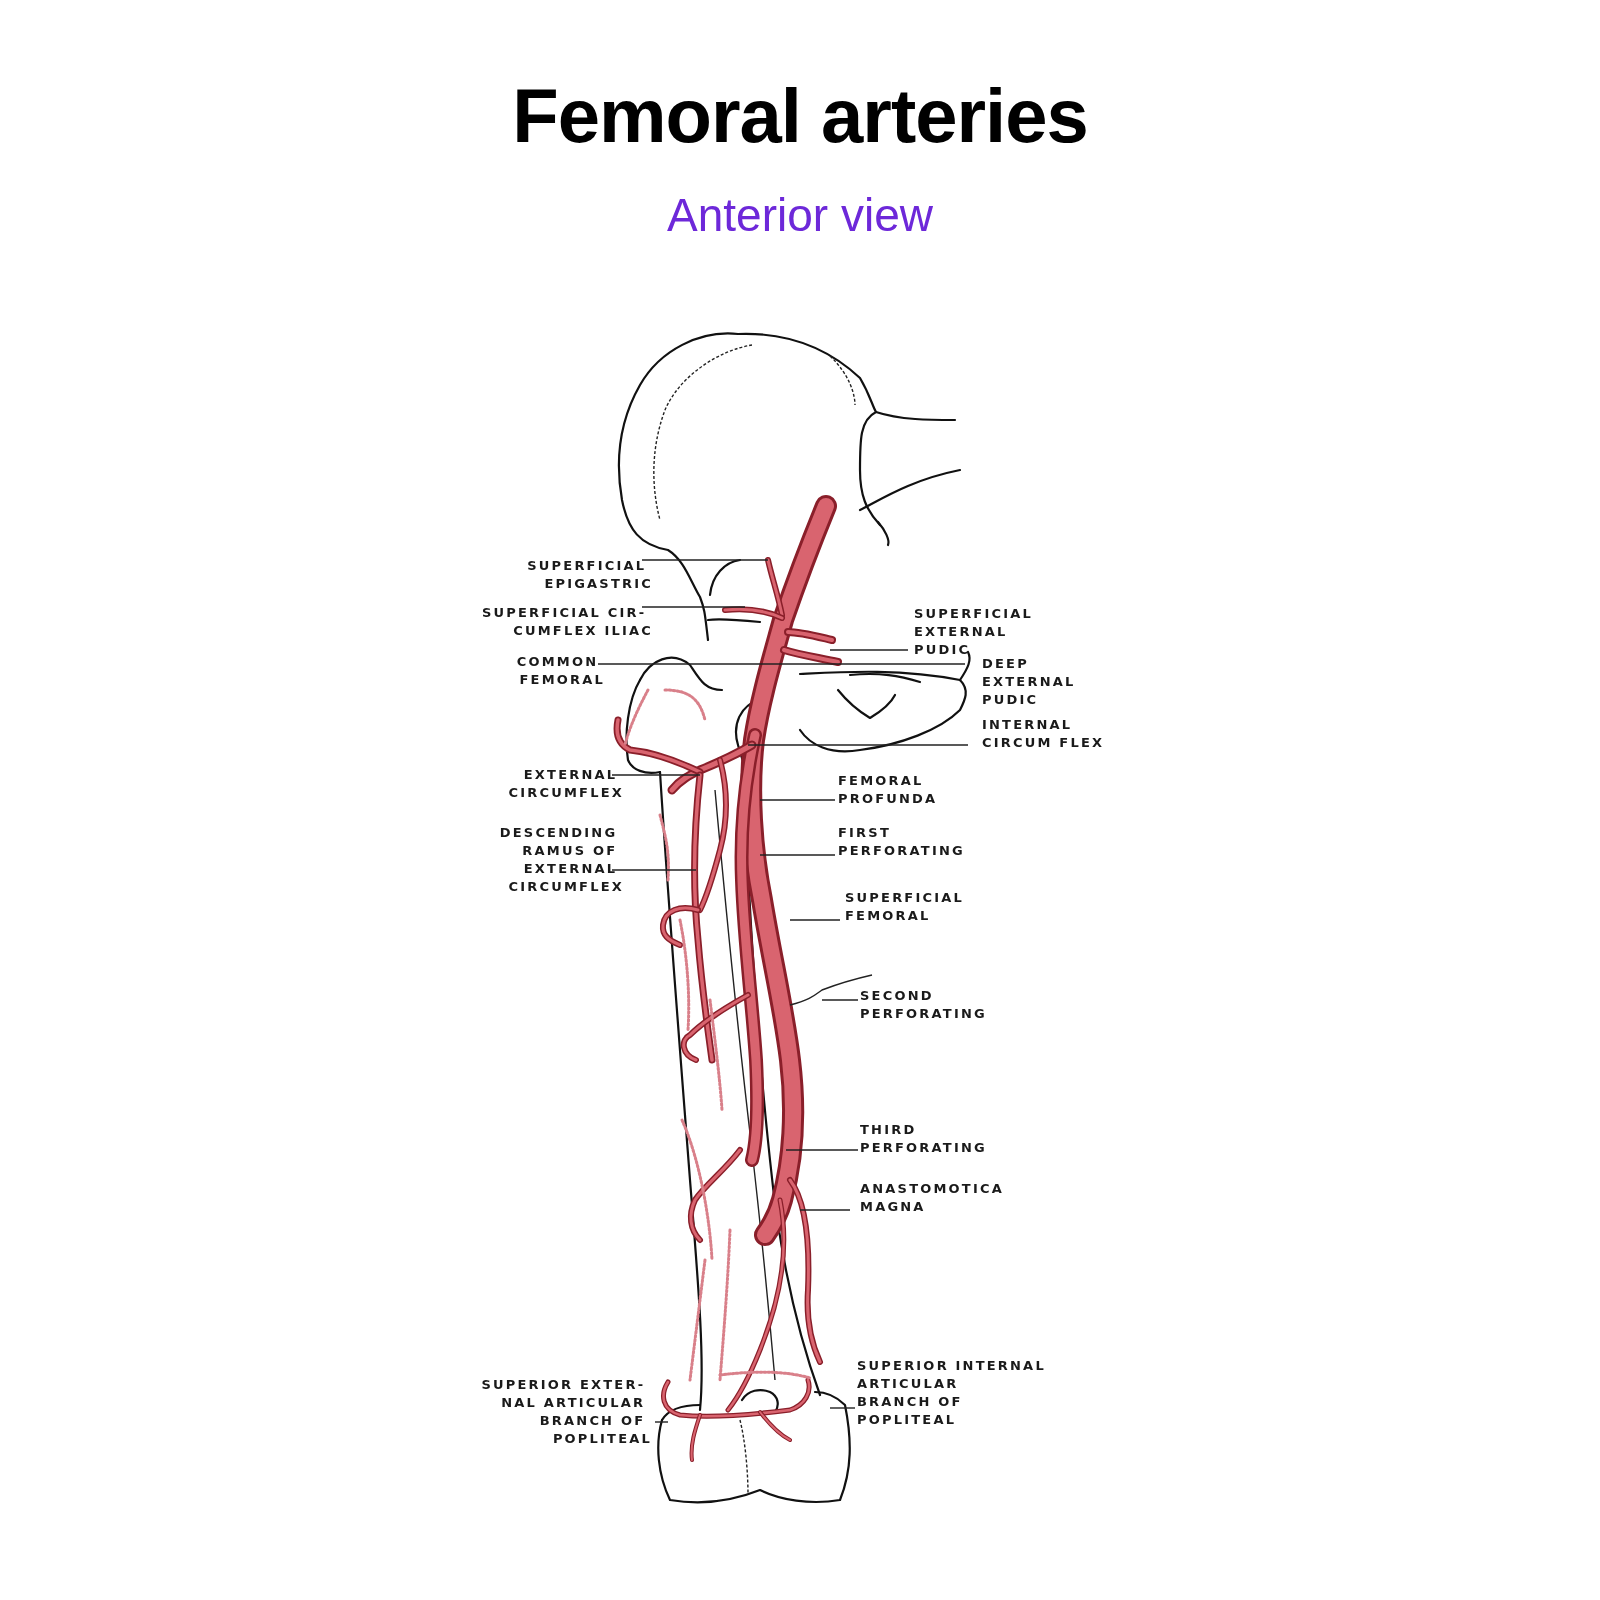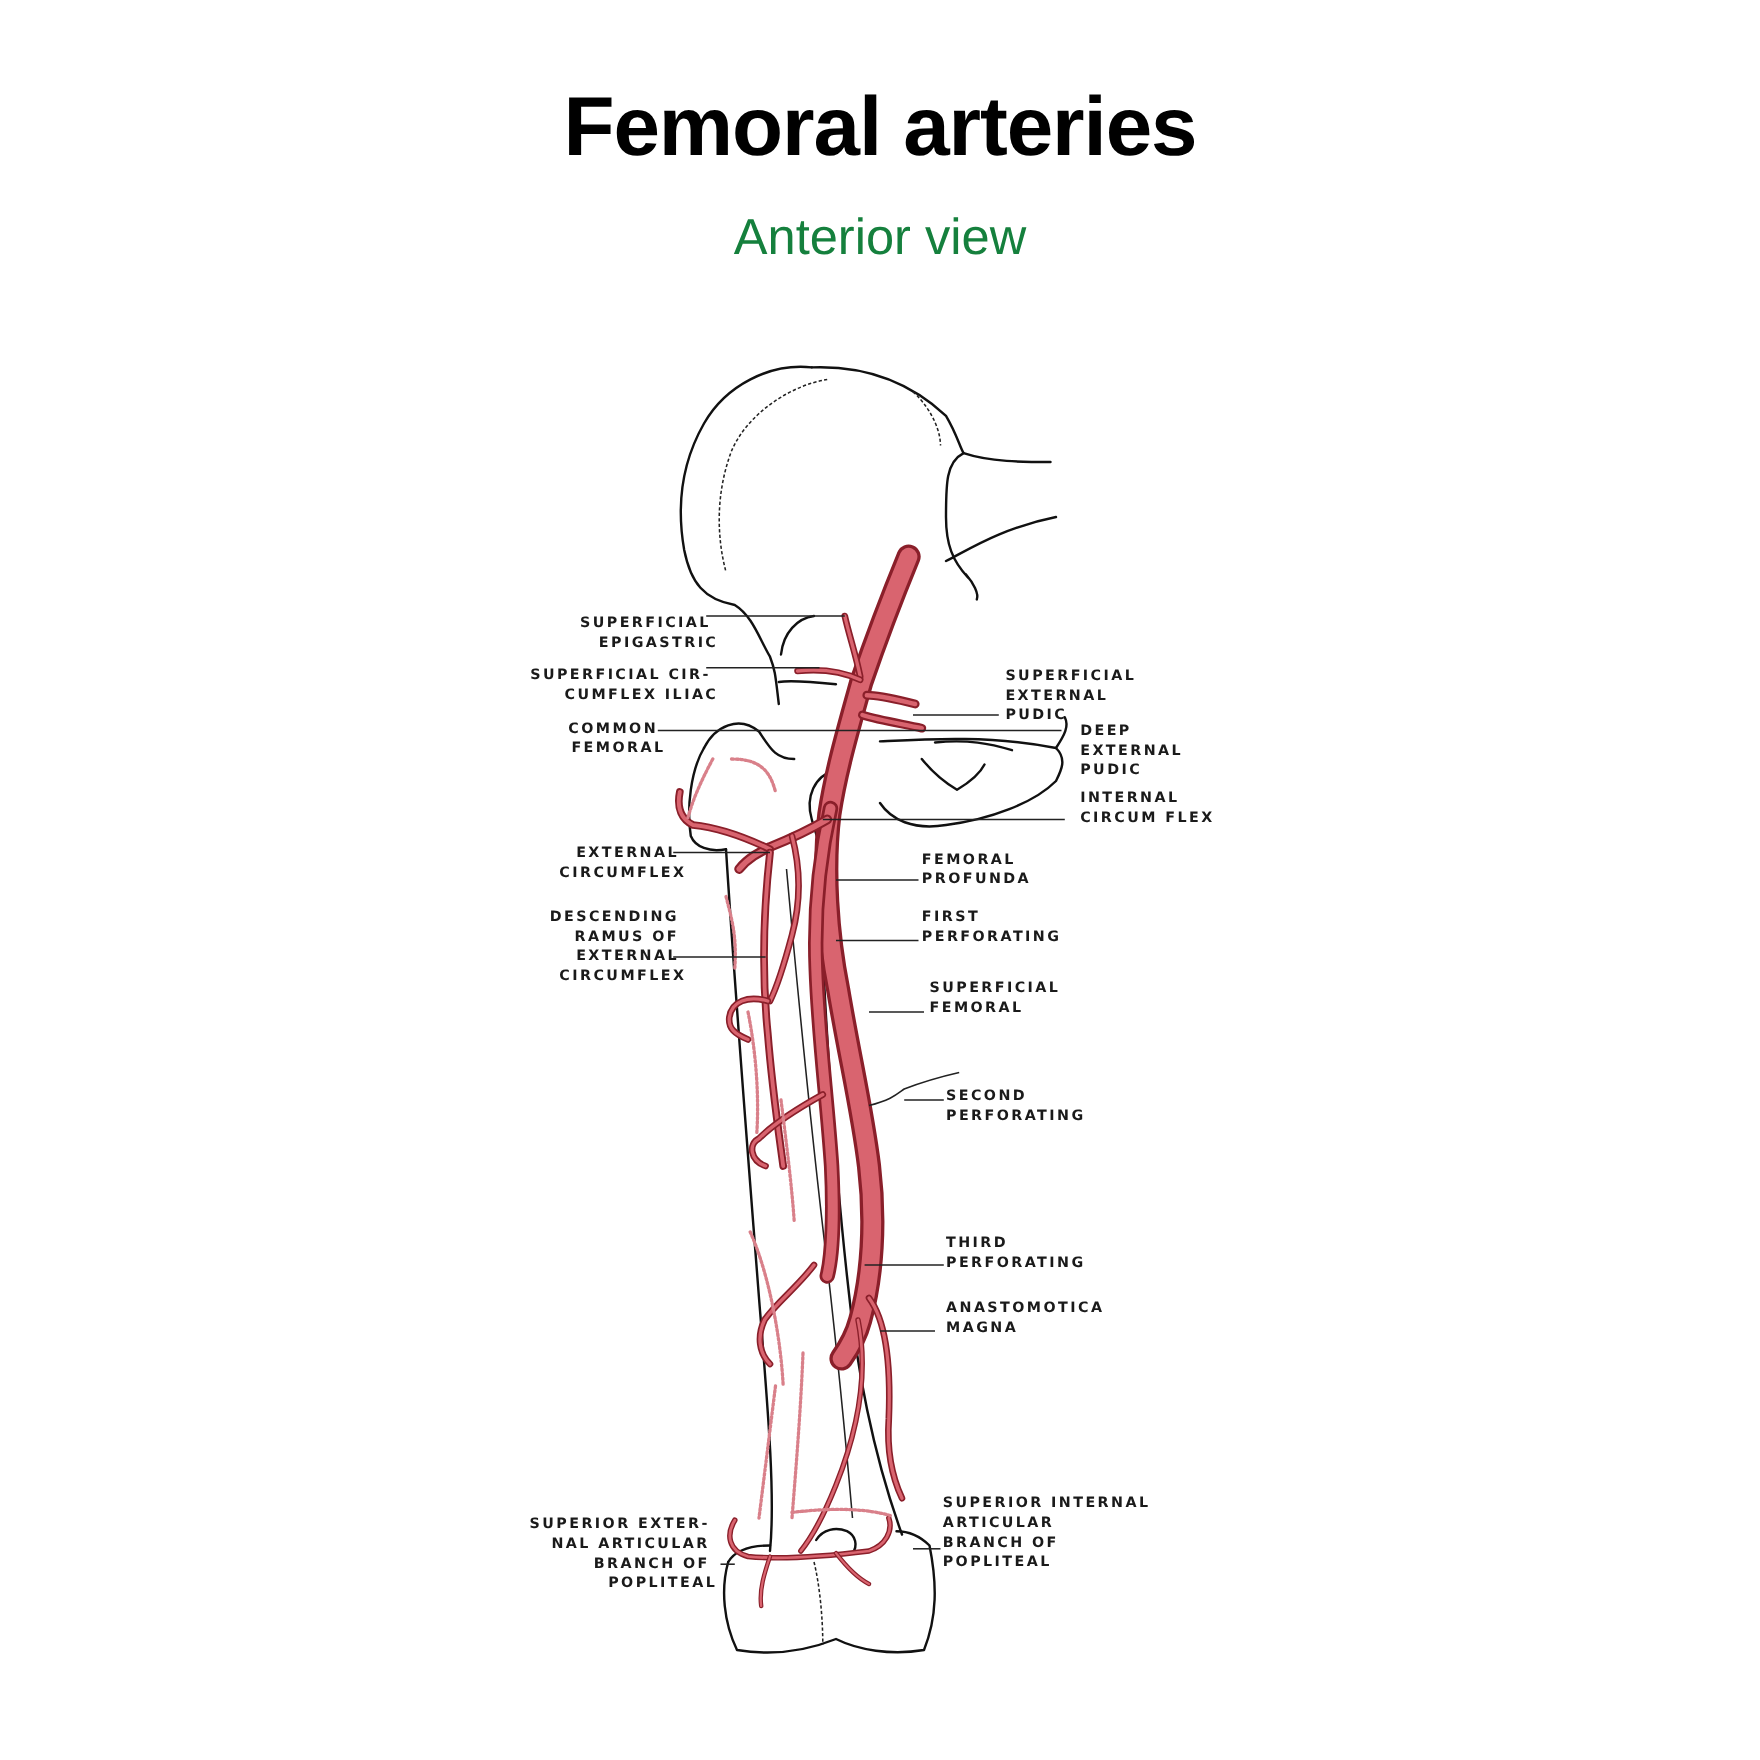--- a/index.html
+++ b/index.html
@@ -1,18 +1,18 @@
 <!DOCTYPE html>
 <html><head>
 <meta charset="utf-8">
 <style>
   html, body { margin: 0; padding: 0; background: #ffffff; }
   body { width: 1600px; height: 1600px; position: relative; overflow: hidden; font-family: "Liberation Sans", sans-serif; }
   .title { position: absolute; left: 0; width: 1600px; top: 72px; text-align: center; font-family: "Liberation Sans", sans-serif; font-weight: bold; font-size: 76px; color: #000; letter-spacing: -1px; }
-  .subtitle { position: absolute; left: 0; width: 1600px; top: 188px; text-align: center; font-family: "Liberation Sans", sans-serif; font-size: 46px; color: #15803d; }
+  .subtitle { position: absolute; left: 0; width: 1600px; top: 188px; text-align: center; font-family: "Liberation Sans", sans-serif; font-size: 46px; color: #6d28d9; }
   svg.diagram { position: absolute; left: 0; top: 0; }
   .lbl { font-family: "DejaVu Sans", sans-serif; font-weight: bold; font-size: 13px; letter-spacing: 2.2px; fill: #1a1a1a; }
   .bone { fill: none; stroke: #111; stroke-width: 2.2; stroke-linecap: round; stroke-linejoin: round; }
   .bone-thin { fill: none; stroke: #222; stroke-width: 1.4; }
   .leader { stroke: #222; stroke-width: 1.4; fill: none; }
   .artery { fill: none; stroke-linecap: round; stroke-linejoin: round; }
   .dotted { fill: none; stroke: #d9808a; stroke-width: 3; stroke-dasharray: 2 2; stroke-linecap: round; }
 </style>
 </head>
 <body>

